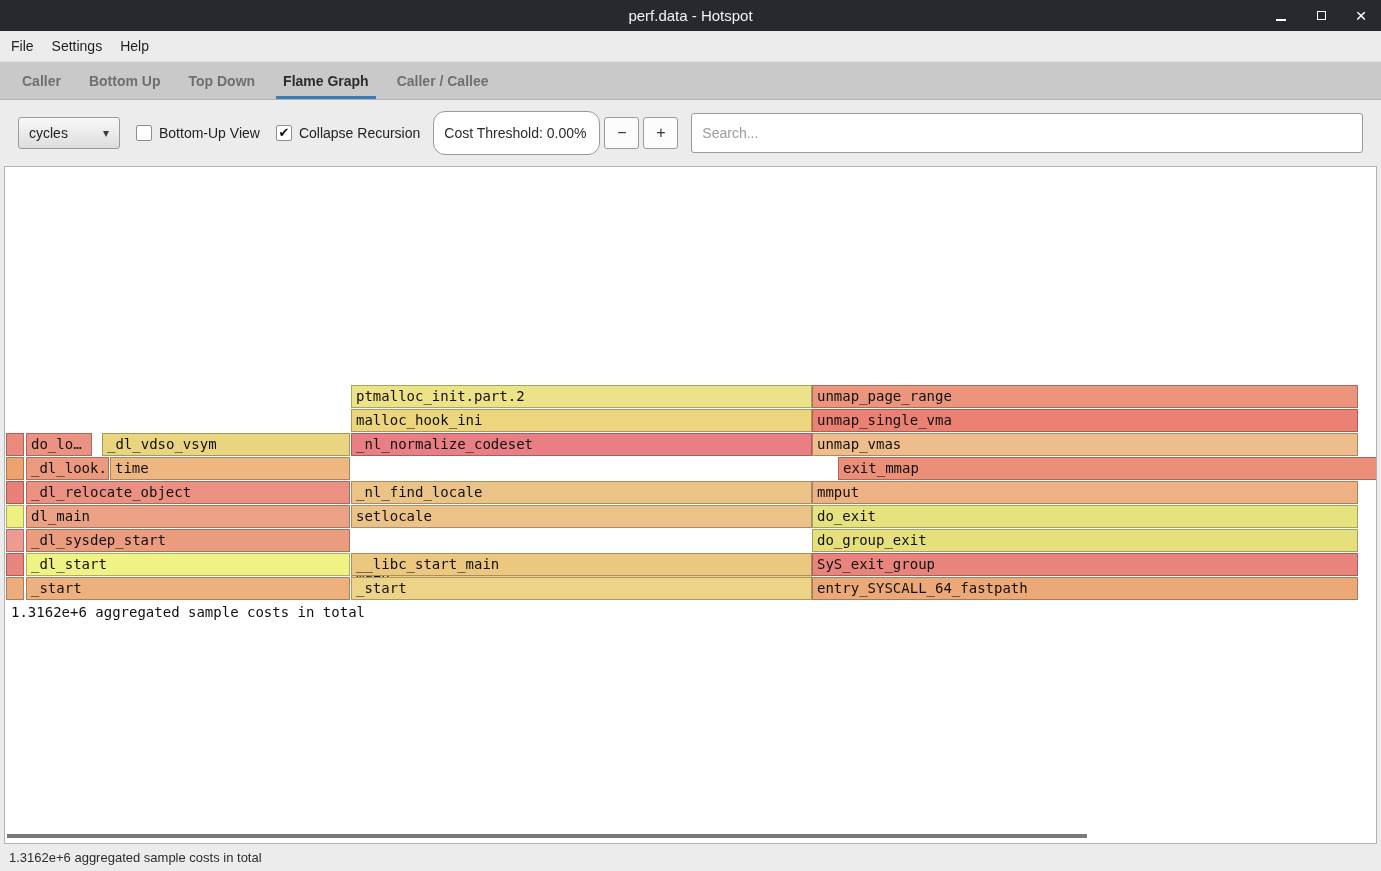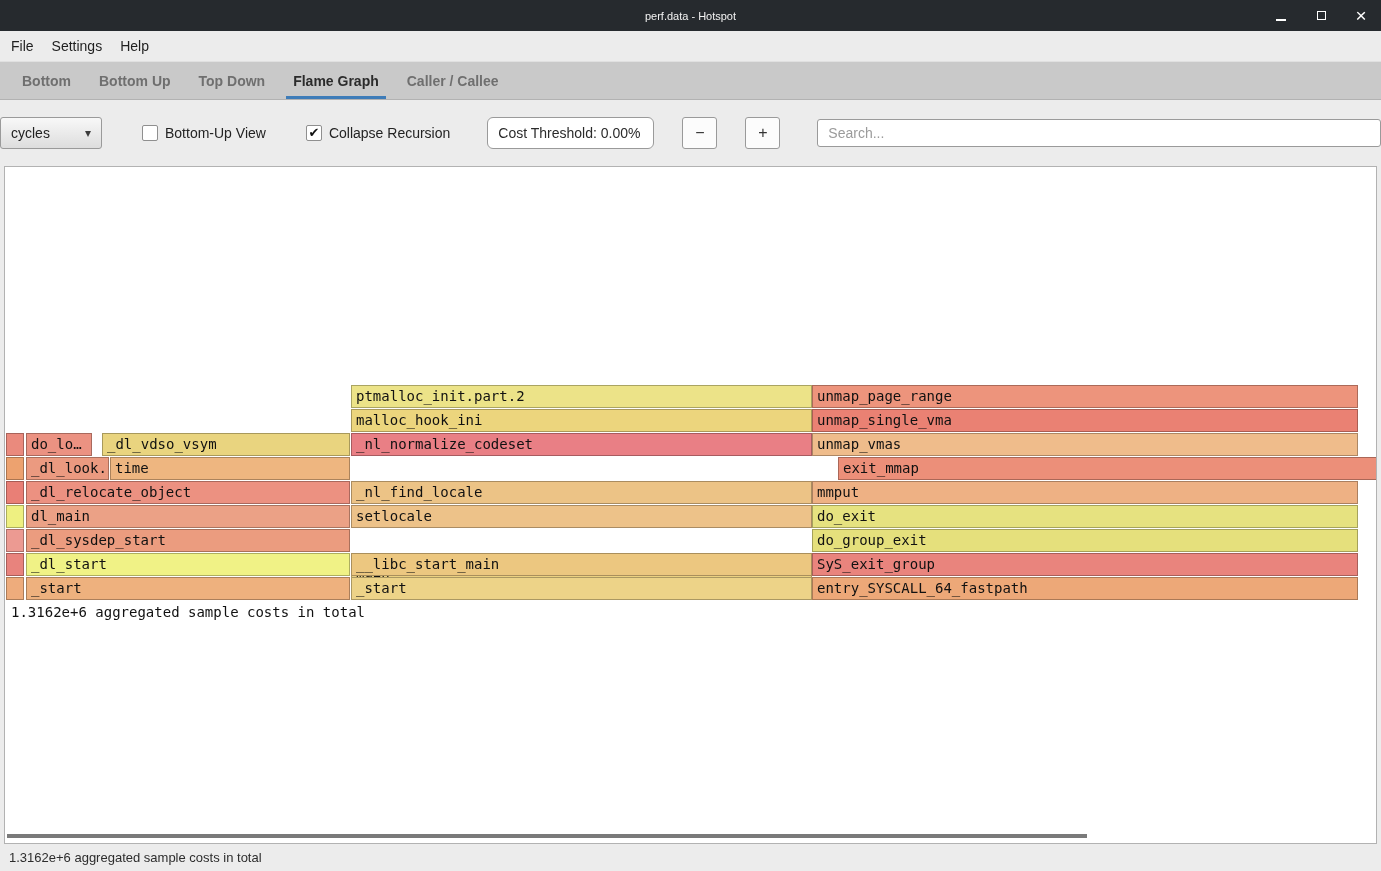--- a/index.html
+++ b/index.html
@@ -9,21 +9,21 @@
     background:#ececec;
     overflow:hidden;
     -webkit-font-smoothing:antialiased;
   }
 
   
   .titlebar {
     height:31px; background:#262a2e; color:#f2f2f2;
     position:relative; display:flex; align-items:center; justify-content:center;
   }
-  .titlebar .title { font-size:11px; }
+  .titlebar .title { font-size:15px; }
   .win-controls {
     position:absolute; right:12px; top:0; height:100%;
     display:flex; align-items:center; gap:24px;
   }
   .winbtn {
     width:16px; height:16px; display:flex; align-items:center; justify-content:center;
     color:#fff; cursor:default;
   }
   .min-glyph { width:10px; height:2px; background:#fff; display:inline-block; align-self:flex-end; margin-bottom:3px; }
   .max-glyph { width:9px; height:9px; border:1px solid #fff; display:inline-block; }
@@ -45,46 +45,46 @@
     padding:0 14px; font-size:14px; font-weight:bold; color:#6f6f6f;
     display:flex; align-items:center; position:relative; cursor:default;
   }
   .tab.active { color:#2b2b2b; }
   .tab.active::after {
     content:""; position:absolute; left:7px; right:7px; bottom:0; height:3px;
     background:#3e7cb8;
   }
 
   
-  .toolbar { height:66px; display:flex; align-items:center; padding:0 0;gap:24px; }
+  .toolbar { height:66px; display:flex; align-items:center; padding:0 18px; }
   .combo {
     width:102px; height:32px;
     background:linear-gradient(#f8f8f8,#dddddd);
     border:1px solid #9a9a9a; border-radius:3px;
     display:flex; align-items:center; font-size:14px; color:#222; cursor:default;
   }
   .combo .lbl { padding-left:10px; flex:1; }
   .combo .arrow { width:26px; text-align:center; color:#3c3c3c; font-size:12px; }
   .check { display:flex; align-items:flex-start; margin-left:16px; font-size:14px; color:#232323; cursor:default; }
   .cbx {
     width:16px; height:16px; border:1px solid #8f8f8f; background:#fff; border-radius:2px;
     margin-right:7px; font-size:13px; line-height:14px; text-align:center; color:#101010;
   }
   .cost {
-    margin-left:13px; width:167px; height:32px; background:#fff;
-    border:1px solid #9a9a9a; border-radius:6px; font-size:14px; color:#2b2b2b;
+    margin-left:13px; width:167px; height:44px; background:#fff;
+    border:1px solid #9a9a9a; border-radius:12px; font-size:14px; color:#2b2b2b;
     display:flex; align-items:center; padding-left:10px;
   }
   .zoombtn {
     margin-left:4px; width:35px; height:32px; background:#fcfcfc;
     border:1px solid #9a9a9a; border-radius:3px; font-size:16px; color:#333;
     font-family:inherit; cursor:default;
   }
   .search {
-    margin-left:13px; flex:1; height:28px; border:1px solid #9a9a9a; border-radius:3px;
+    margin-left:13px; flex:1; height:40px; border:1px solid #9a9a9a; border-radius:3px;
     padding:0 10px; font-size:14px; font-family:inherit; color:#333; background:#fff; outline:none;
   }
   .search::placeholder { color:#9b9b9b; }
 
   
   .flamearea {
     position:relative; margin:0 4px; height:678px; background:#ffffff;
     border:1px solid #b2b2b2; overflow:hidden;
   }
   .fbox {
@@ -119,21 +119,21 @@
   </div>
 </div>
 
 <div class="menubar">
     <span class="menu-item">File</span>
     <span class="menu-item">Settings</span>
     <span class="menu-item">Help</span>
   </div>
 
 <div class="tabbar">
-    <div class="tab">Bottom</div>
+    <div class="tab">Caller</div>
     <div class="tab">Bottom Up</div>
     <div class="tab">Top Down</div>
     <div class="tab active">Flame Graph</div>
     <div class="tab">Caller / Callee</div>
   </div>
 
 <div class="toolbar">
   <div class="combo">
     <span class="lbl">cycles</span>
     <span class="arrow">▾</span>

